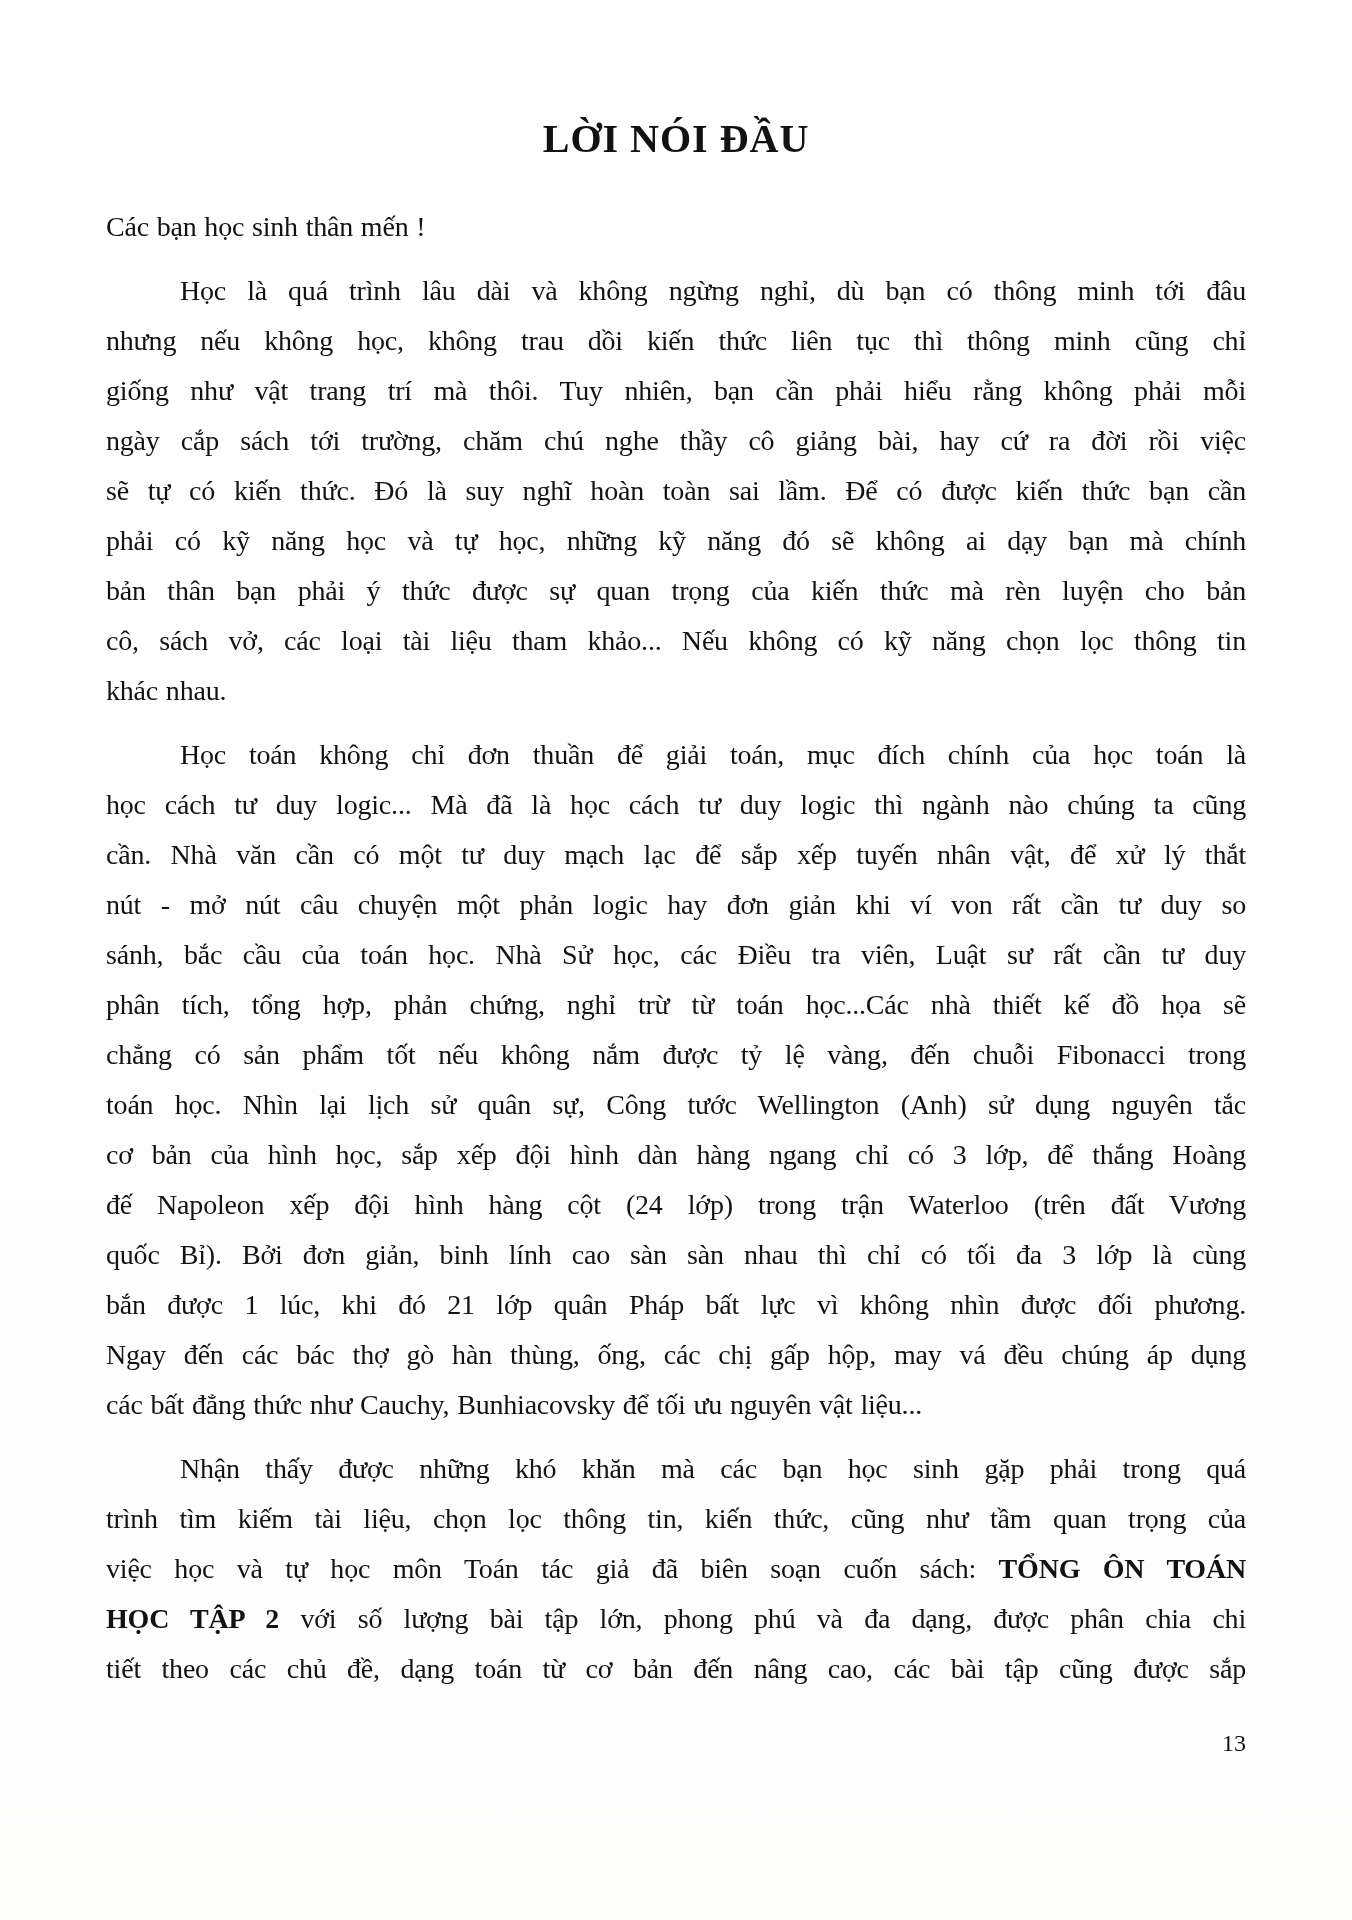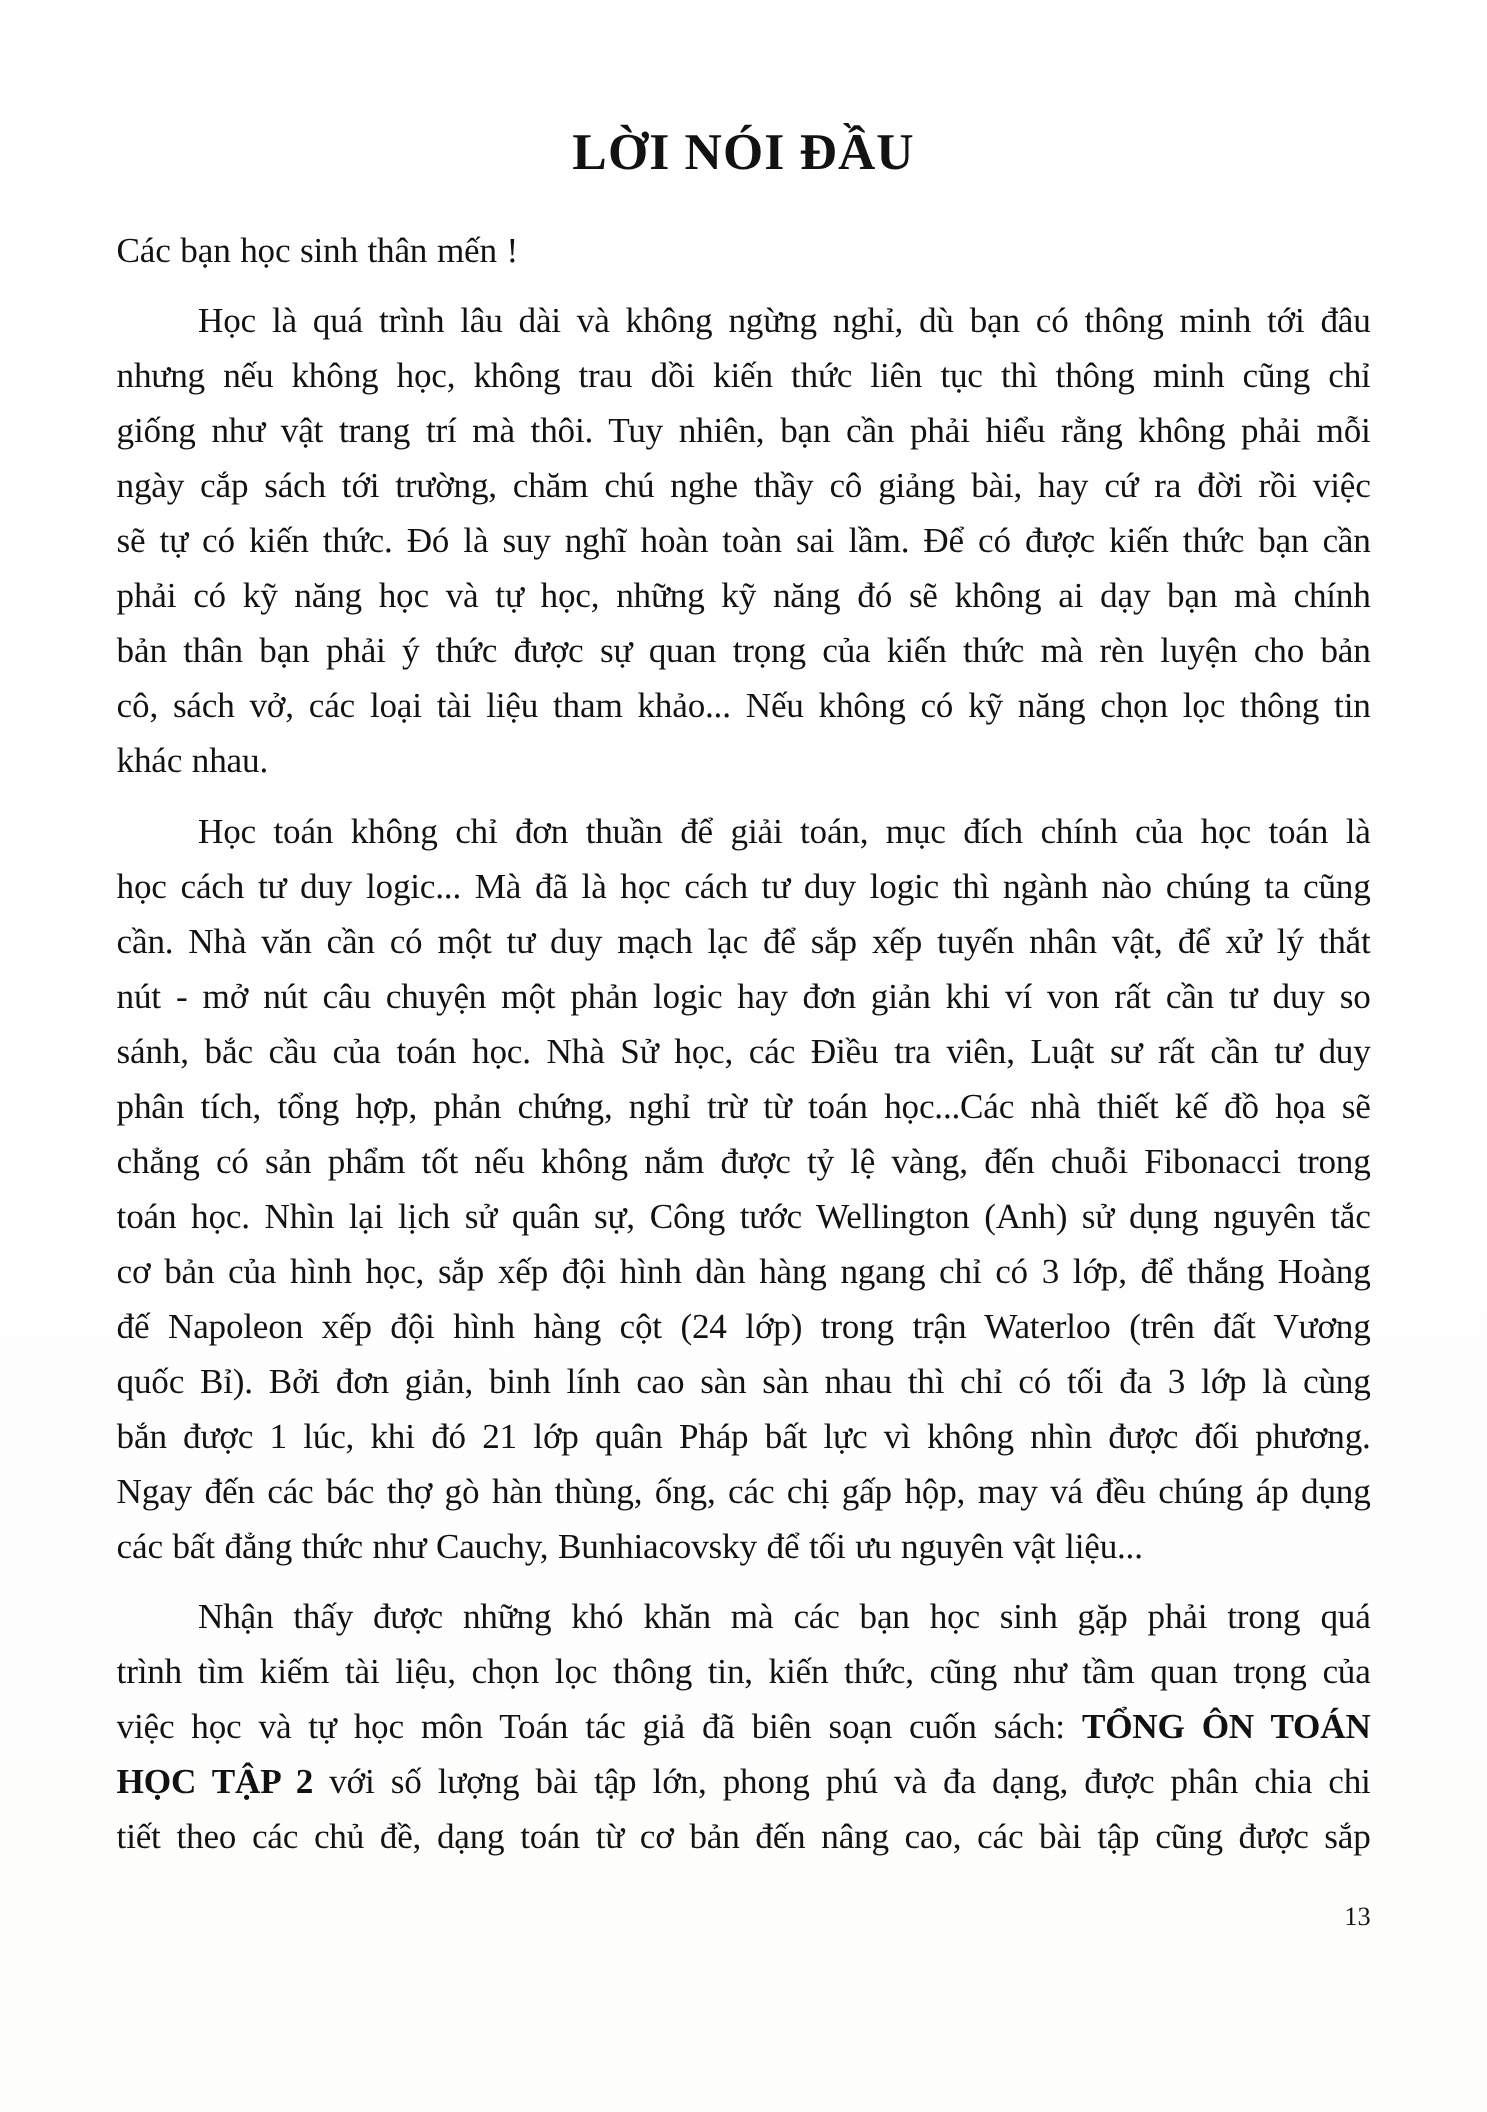--- a/index.html
+++ b/index.html
@@ -18,28 +18,28 @@
     overflow: hidden;
   }
   .content {
     position: absolute;
     left: 106px;
     top: 0;
     width: 1140px;
   }
   .title {
     margin: 116px 0 40px 0;
-    font-size: 47px;
+    font-size: 40px;
     line-height: 46px;
     font-weight: bold;
     text-align: center;
     letter-spacing: 1px;
   }
   .line {
-    font-size: 32px;
+    font-size: 28px;
     line-height: 50px;
     height: 50px;
     letter-spacing: -0.2px;
     word-spacing: 1px;
     text-align: left;
   }
   .line.justify {
     text-align: justify;
     text-align-last: justify;
     -moz-text-align-last: justify;

